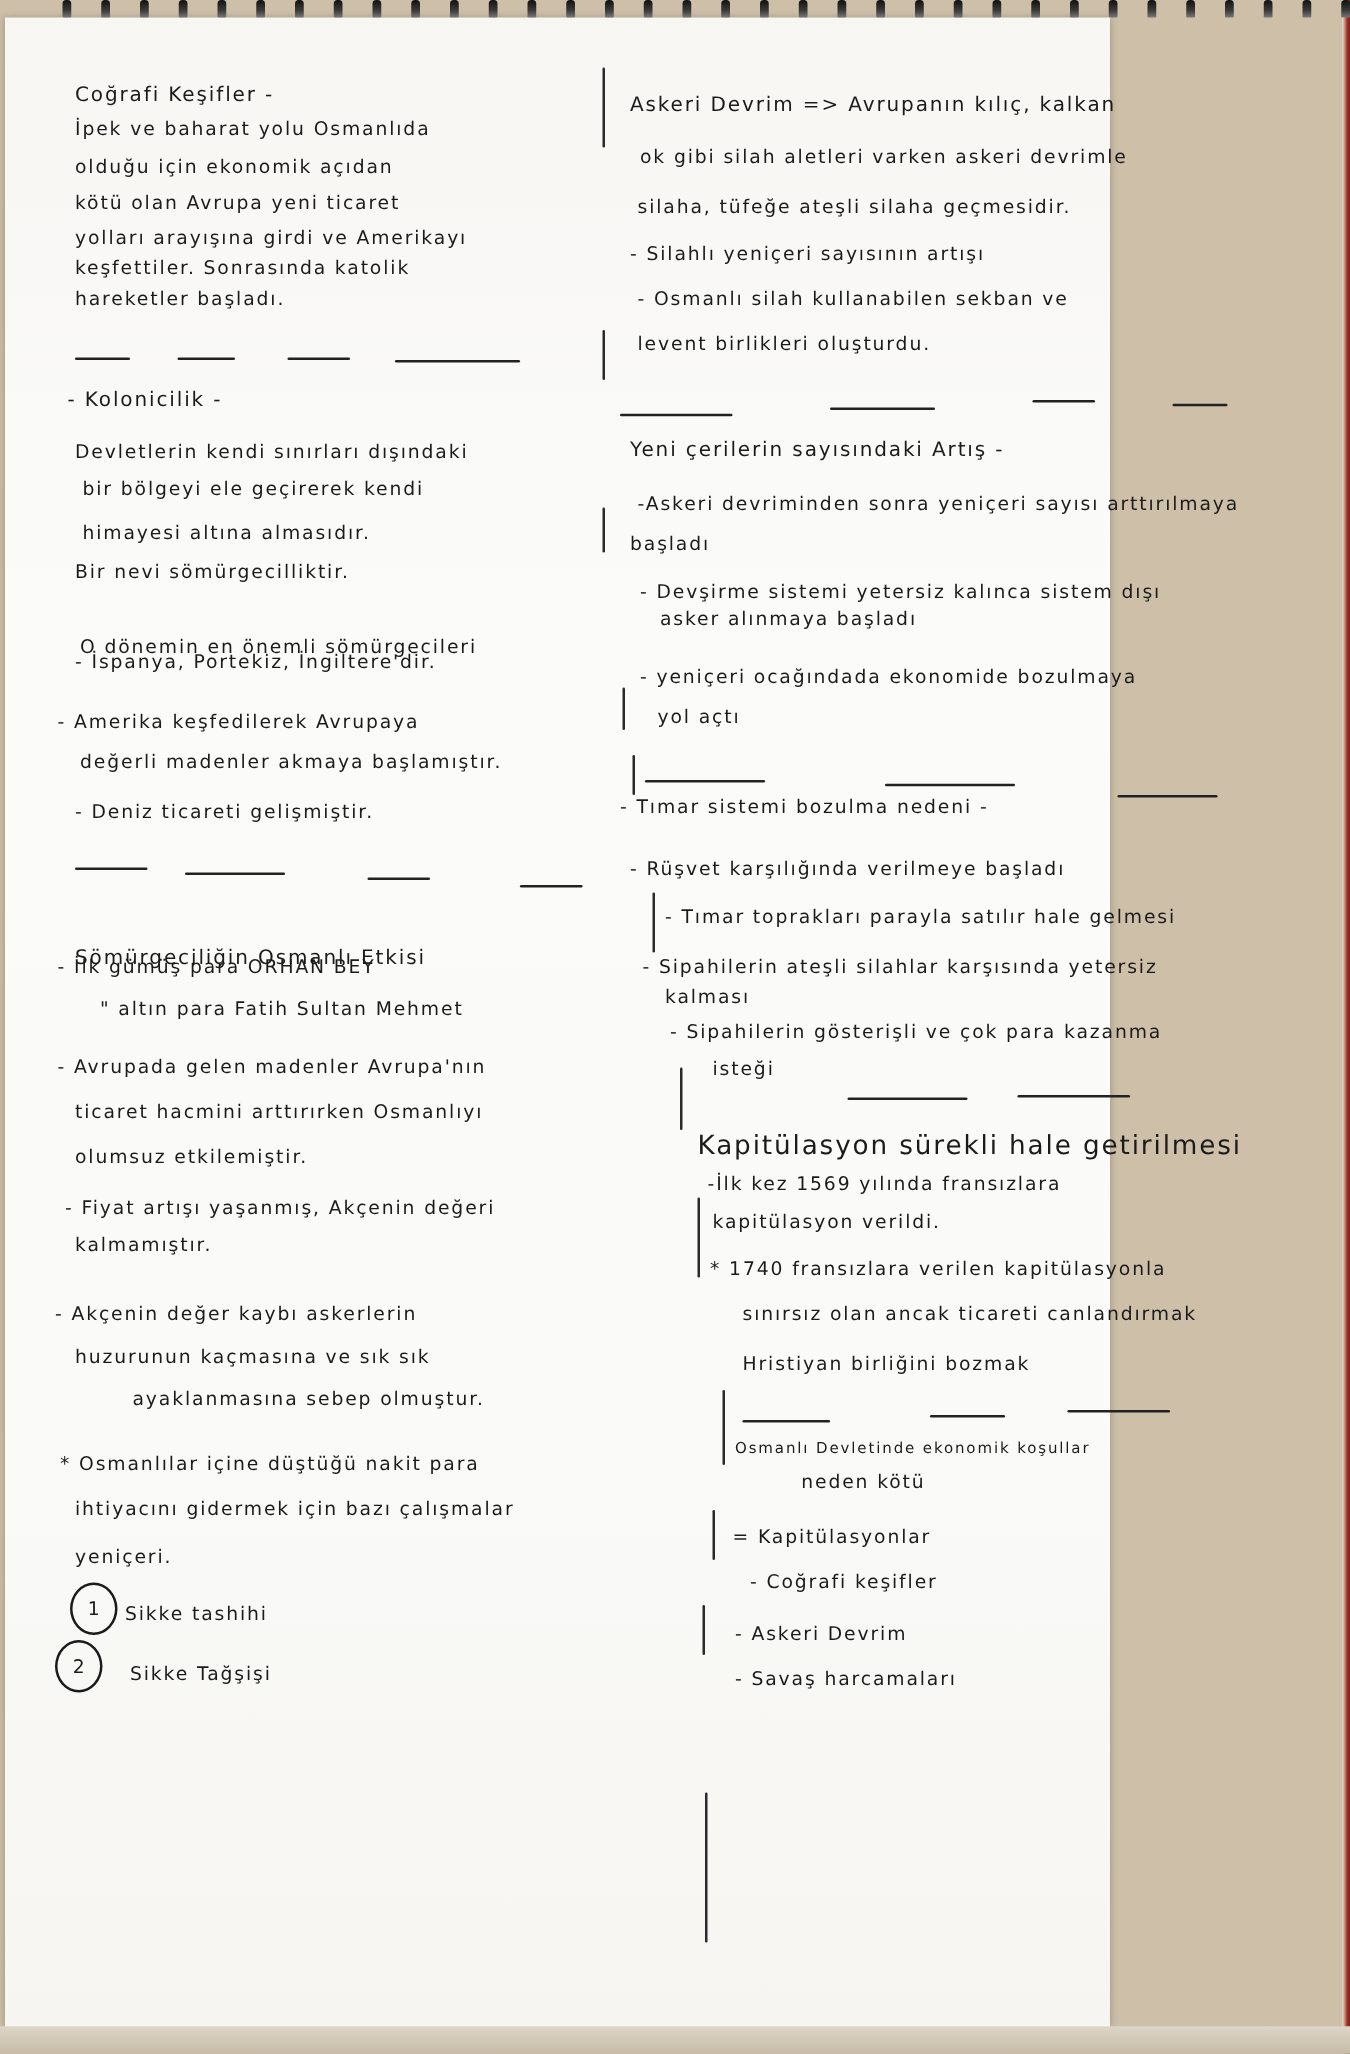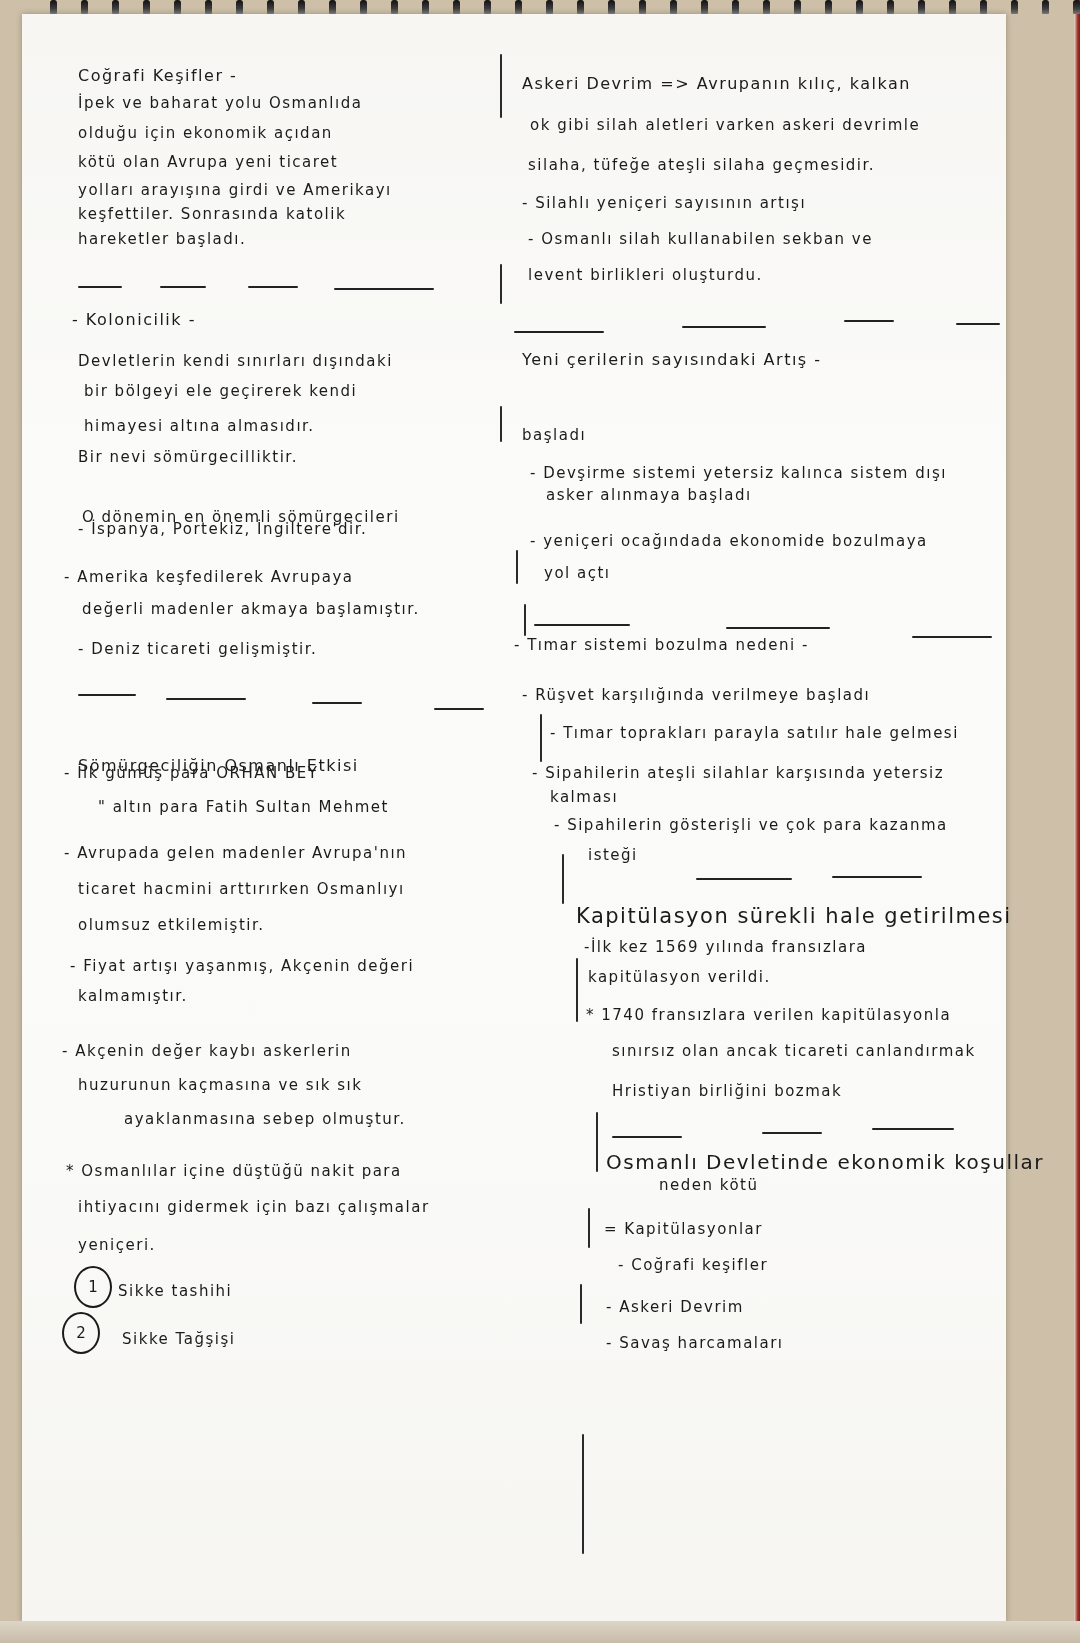--- a/index.html
+++ b/index.html
@@ -3,21 +3,21 @@
   <meta charset="utf-8">
   <style>
     html, body { margin: 0; padding: 0; }
     body {
       width: 1080px; height: 1643px; overflow: hidden;
       background: #cdbfa8;
       font-family: "DejaVu Sans", sans-serif;
       position: relative;
     }
     .page {
-      position: absolute; left: 22px; top: 14px; width: 984px; height: 1608px;
+      position: absolute; left: 4px; top: 14px; width: 884px; height: 1608px;
       background: linear-gradient(180deg, #f7f6f3 0%, #fbfbf9 30%, #fafaf8 70%, #f6f5f1 100%);
       box-shadow: 0 0 6px rgba(0,0,0,0.25);
     }
     .spiral {
       position: absolute; left: 50px; top: 0; width: 1030px; height: 16px;
       display: flex; justify-content: space-between; align-items: flex-start;
       z-index: 5;
     }
     .spiral .coil {
       width: 7px; height: 14px; border-radius: 3px 3px 1px 1px;
@@ -129,20 +129,21 @@
   <div class="ink" style="left:500px;top:182px;">- Silahlı yeniçeri sayısının artışı</div>
   <div class="ink" style="left:506px;top:218px;">- Osmanlı silah kullanabilen sekban ve</div>
   <div class="ink" style="left:506px;top:254px;">levent birlikleri oluşturdu.</div>
 
   <div class="rule" style="left:492px;top:317px;width:90px;"></div>
   <div class="rule" style="left:660px;top:312px;width:84px;"></div>
   <div class="rule" style="left:822px;top:306px;width:50px;"></div>
   <div class="rule" style="left:934px;top:309px;width:44px;"></div>
 
   <div class="ink" style="left:500px;top:338px;font-size:16px;">Yeni çerilerin sayısındaki Artış -</div>
+  <div class="ink" style="left:506px;top:382px;">-Askeri devriminden sonra yeniçeri sayısı arttırılmaya</div>
   <div class="ink" style="left:500px;top:414px;">başladı</div>
   <div class="ink" style="left:508px;top:452px;">- Devşirme sistemi yetersiz kalınca sistem dışı</div>
   <div class="ink" style="left:524px;top:474px;">asker alınmaya başladı</div>
   <div class="ink" style="left:508px;top:520px;">- yeniçeri ocağındada ekonomide bozulmaya</div>
   <div class="ink" style="left:522px;top:552px;">yol açtı</div>
 
   <div class="rule" style="left:512px;top:610px;width:96px;"></div>
   <div class="rule" style="left:704px;top:613px;width:104px;"></div>
   <div class="rule" style="left:890px;top:622px;width:80px;"></div>
 
@@ -161,21 +162,21 @@
   <div class="ink" style="left:562px;top:926px;">-İlk kez 1569 yılında fransızlara</div>
   <div class="ink" style="left:566px;top:956px;">kapitülasyon verildi.</div>
   <div class="ink" style="left:564px;top:994px;">* 1740 fransızlara verilen kapitülasyonla</div>
   <div class="ink" style="left:590px;top:1030px;">sınırsız olan ancak ticareti canlandırmak</div>
   <div class="ink" style="left:590px;top:1070px;">Hristiyan birliğini bozmak</div>
 
   <div class="rule" style="left:590px;top:1122px;width:70px;"></div>
   <div class="rule" style="left:740px;top:1118px;width:60px;"></div>
   <div class="rule" style="left:850px;top:1114px;width:82px;"></div>
 
-  <div class="ink" style="left:584px;top:1138px;font-size:20px;text-align:right;">Osmanlı Devletinde ekonomik koşullar</div>
+  <div class="ink" style="left:584px;top:1138px;font-size:12px;text-align:right;">Osmanlı Devletinde ekonomik koşullar</div>
   <div class="ink" style="left:616px;top:1164px;margin-left:21px;">neden kötü</div>
   <div class="ink" style="left:582px;top:1208px;">= Kapitülasyonlar</div>
   <div class="ink" style="left:596px;top:1244px;">- Coğrafi keşifler</div>
   <div class="ink" style="left:584px;top:1286px;">- Askeri Devrim</div>
   <div class="ink" style="left:584px;top:1322px;">- Savaş harcamaları</div>
 </div>
 
 <div class="spiral">
   <span class="coil"></span>
     <span class="coil"></span>

